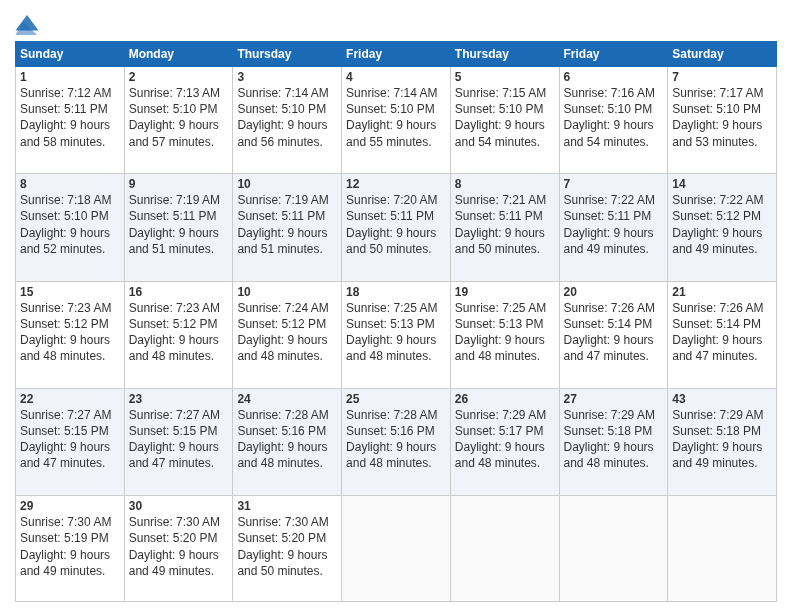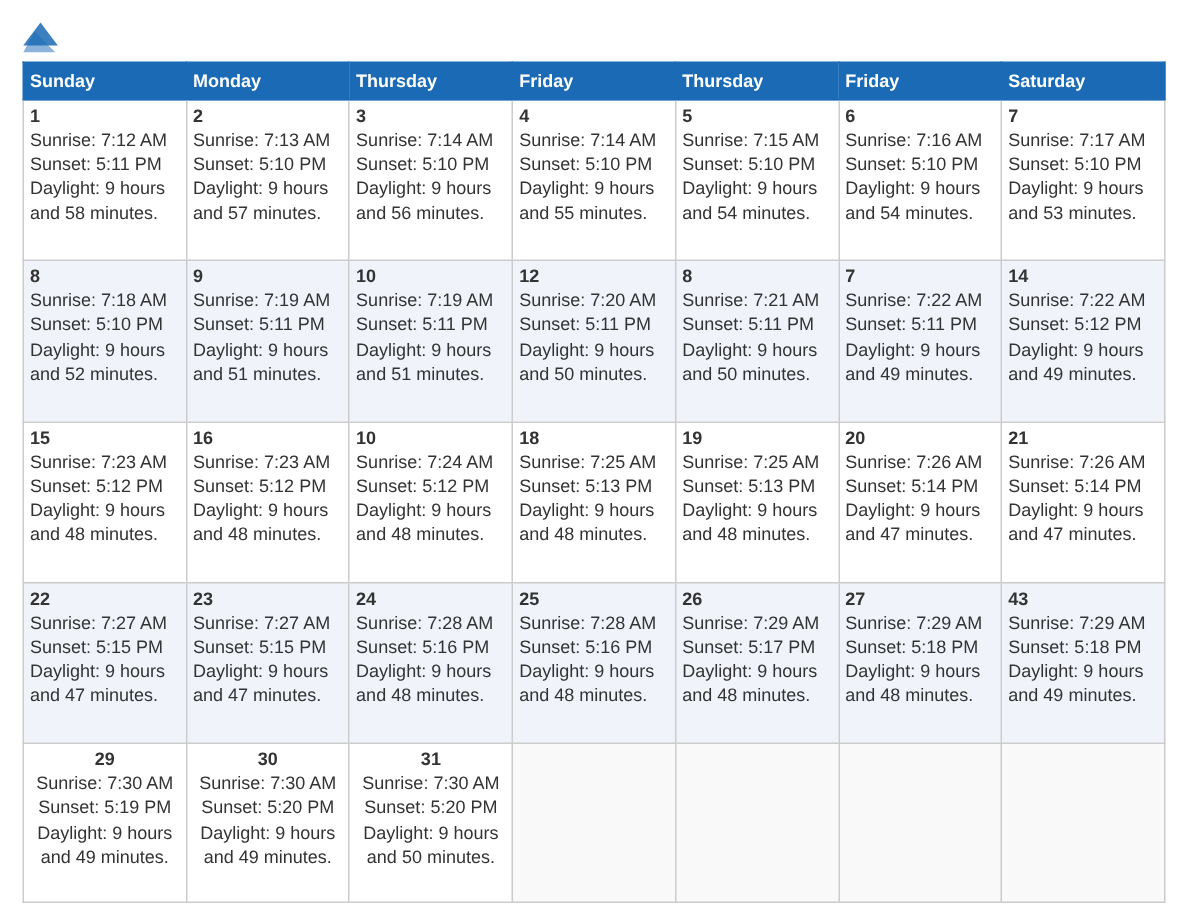--- a/index.html
+++ b/index.html
@@ -85,21 +85,20 @@
     .day-info {
       font-size: 12px;
       line-height: 1.35;
       color: #333;
     }
     .empty-cell {
       background: #f9f9f9 !important;
     }
     .last-row td {
       height: 70px;
-      text-align: center;
     }
   </style>
 </head>
 <body>
 
 <div class="page">
   <div class="header">
     <div class="logo">
       <svg class="logo-icon" viewBox="0 0 30 26" width="30" height="26">
         <polygon points="15,0 30,20 0,20" fill="#1a6ab5" opacity="0.85"></polygon>

